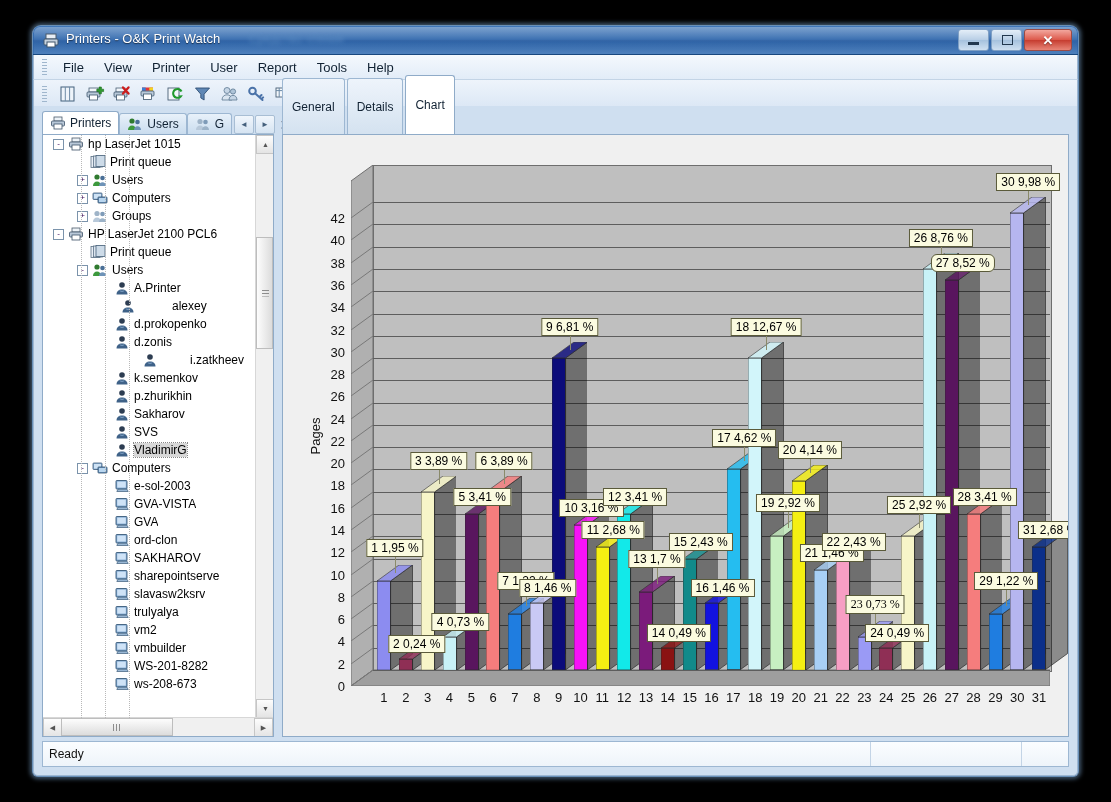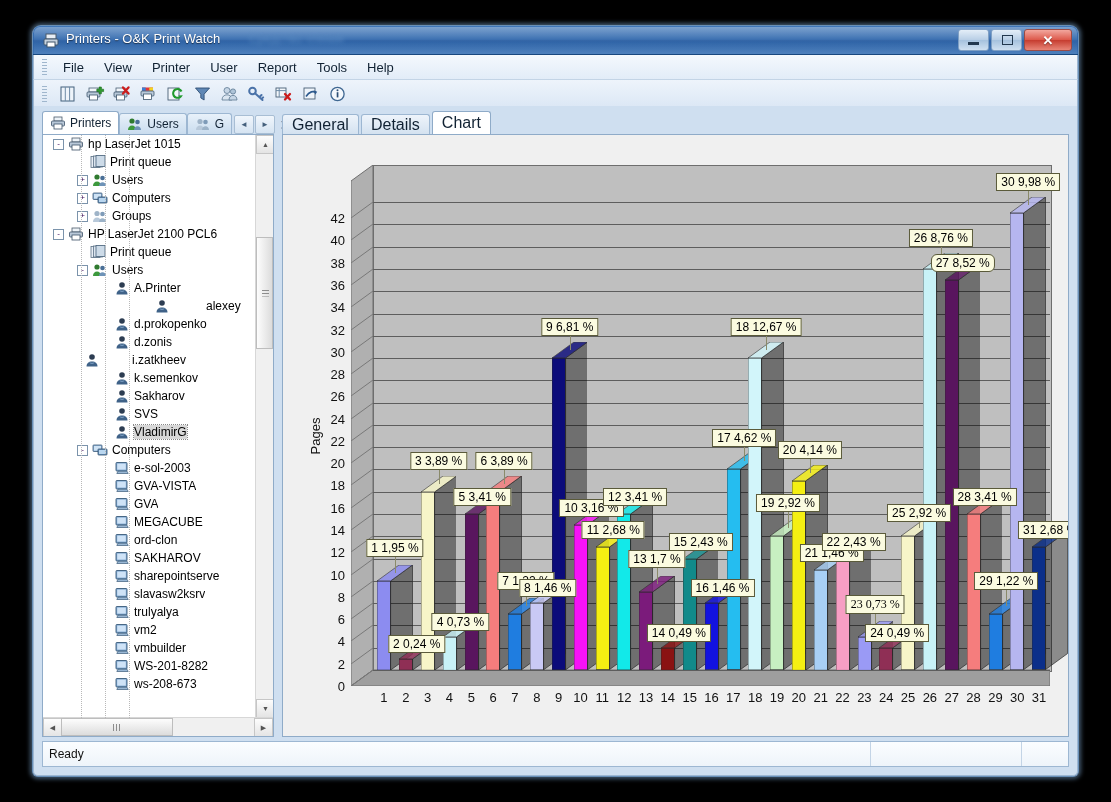--- a/index.html
+++ b/index.html
@@ -87,21 +87,21 @@
   #vthumb .grips{position:absolute;left:5px;top:50%;transform:translateY(-50%);width:7px;height:7px;
     background:repeating-linear-gradient(180deg,#8d8d8d 0 1px,transparent 1px 3px);}
   #hsb{position:absolute;left:0;right:0;bottom:0;height:18px;background:#f0f0f0;border-top:1px solid #d7d7d7;}
   #hthumb{position:absolute;top:0;bottom:0;left:18px;width:110px;background:linear-gradient(180deg,#fdfdfd,#dcdcdc);
     border:1px solid #bdbdbd;display:flex;align-items:center;justify-content:center;cursor:default;}
   #hthumb .grips{width:9px;height:7px;background:repeating-linear-gradient(90deg,#8d8d8d 0 1px,transparent 1px 3px);}
 
   
   #rightpanel{position:absolute;left:248px;right:8px;top:6px;bottom:38px;}
   #rtabs{height:22px;display:flex;align-items:flex-end;gap:2px;}
-  .rtab{height:19px;padding:0 9px;font-size:16px;display:flex;align-items:center;
+  .rtab{height:19px;padding:18px 9px;font-size:12px;display:flex;align-items:center;
     border:1px solid #9db7d2;border-bottom:none;border-radius:3px 3px 0 0;
     background:linear-gradient(180deg,#eef4fb,#d4e2f0);color:#123;cursor:default;margin-top:28px;}
   .rtab.active{background:#fff;height:22px;font-weight:normal;border-color:#8fabc8;}
   #chartbox{position:absolute;left:0;right:0;top:22px;bottom:0;background:#f0f0f0;border:1px solid #8fabc8;overflow:hidden;}
 
   
   #plot{position:absolute;left:68px;top:30px;right:18px;bottom:50px;}
   .ylabel{position:absolute;left:14px;top:50%;transform:translateY(-50%) rotate(-90deg);
     font-size:13px;color:#111;white-space:nowrap;}
   .ytick{position:absolute;right:0;transform:translateY(-50%);font-size:13px;color:#111;text-align:right;}
@@ -382,21 +382,21 @@
               <span class="nopm"></span>
               <span class="ti">
                 <svg width="16" height="14" viewBox="0 0 16 14">
                   <circle cx="8" cy="4" r="2.8" fill="#2d3d52"></circle>
                   <path d="M2.5 13.5c0-3.2 2.4-5 5.5-5s5.5 1.8 5.5 5z" fill="#3f6288"></path>
                   <path d="M5.6 9.2c.8 1.6 4 1.6 4.8 0" fill="none" stroke="#8fb3d6" stroke-width="0.8"></path>
                 </svg>
               </span>
               <span class="lbl">A.Printer</span>
             </div>
-            <div class="tnode" style="padding-left: 66px; gap: 32px;">
+            <div class="tnode" style="padding-left: 32px; gap: 32px;">
               <span class="nopm"></span>
               <span class="ti">
                 <svg width="16" height="14" viewBox="0 0 16 14">
                   <circle cx="8" cy="4" r="2.8" fill="#2d3d52"></circle>
                   <path d="M2.5 13.5c0-3.2 2.4-5 5.5-5s5.5 1.8 5.5 5z" fill="#3f6288"></path>
                   <path d="M5.6 9.2c.8 1.6 4 1.6 4.8 0" fill="none" stroke="#8fb3d6" stroke-width="0.8"></path>
                 </svg>
               </span>
               <span class="lbl">alexey</span>
             </div>
@@ -415,41 +415,52 @@
               <span class="nopm"></span>
               <span class="ti">
                 <svg width="16" height="14" viewBox="0 0 16 14">
                   <circle cx="8" cy="4" r="2.8" fill="#2d3d52"></circle>
                   <path d="M2.5 13.5c0-3.2 2.4-5 5.5-5s5.5 1.8 5.5 5z" fill="#3f6288"></path>
                   <path d="M5.6 9.2c.8 1.6 4 1.6 4.8 0" fill="none" stroke="#8fb3d6" stroke-width="0.8"></path>
                 </svg>
               </span>
               <span class="lbl">d.zonis</span>
             </div>
-            <div class="tnode" style=" gap: 28px;">
+            <div class="tnode" style="padding-left: 58px; gap: 28px;">
               <span class="nopm"></span>
               <span class="ti">
                 <svg width="16" height="14" viewBox="0 0 16 14">
                   <circle cx="8" cy="4" r="2.8" fill="#2d3d52"></circle>
                   <path d="M2.5 13.5c0-3.2 2.4-5 5.5-5s5.5 1.8 5.5 5z" fill="#3f6288"></path>
                   <path d="M5.6 9.2c.8 1.6 4 1.6 4.8 0" fill="none" stroke="#8fb3d6" stroke-width="0.8"></path>
                 </svg>
               </span>
               <span class="lbl">i.zatkheev</span>
             </div>
             <div class="tnode" style="padding-left: 58px;">
               <span class="nopm"></span>
               <span class="ti">
                 <svg width="16" height="14" viewBox="0 0 16 14">
                   <circle cx="8" cy="4" r="2.8" fill="#2d3d52"></circle>
                   <path d="M2.5 13.5c0-3.2 2.4-5 5.5-5s5.5 1.8 5.5 5z" fill="#3f6288"></path>
                   <path d="M5.6 9.2c.8 1.6 4 1.6 4.8 0" fill="none" stroke="#8fb3d6" stroke-width="0.8"></path>
                 </svg>
               </span>
               <span class="lbl">k.semenkov</span>
+            </div>
+            <div class="tnode" style="padding-left: 58px;">
+              <span class="nopm"></span>
+              <span class="ti">
+                <svg width="16" height="14" viewBox="0 0 16 14">
+                  <circle cx="8" cy="4" r="2.8" fill="#2d3d52"></circle>
+                  <path d="M2.5 13.5c0-3.2 2.4-5 5.5-5s5.5 1.8 5.5 5z" fill="#3f6288"></path>
+                  <path d="M5.6 9.2c.8 1.6 4 1.6 4.8 0" fill="none" stroke="#8fb3d6" stroke-width="0.8"></path>
+                </svg>
+              </span>
+              <span class="lbl">p.zhurikhin</span>
             </div>
             <div class="tnode" style="padding-left: 58px;">
               <span class="nopm"></span>
               <span class="ti">
                 <svg width="16" height="14" viewBox="0 0 16 14">
                   <circle cx="8" cy="4" r="2.8" fill="#2d3d52"></circle>
                   <path d="M2.5 13.5c0-3.2 2.4-5 5.5-5s5.5 1.8 5.5 5z" fill="#3f6288"></path>
                   <path d="M5.6 9.2c.8 1.6 4 1.6 4.8 0" fill="none" stroke="#8fb3d6" stroke-width="0.8"></path>
                 </svg>
               </span>
@@ -514,31 +525,20 @@
             <div class="tnode" style="padding-left: 58px;">
               <span class="nopm"></span>
               <span class="ti">
                 <svg width="16" height="14" viewBox="0 0 16 14">
                   <rect x="2" y="1.5" width="11" height="8.5" rx="0.8" fill="#7fa8d0" stroke="#3a5a79" stroke-width="0.9"></rect>
                   <rect x="3.2" y="2.6" width="8.6" height="6" fill="#cfe3f7"></rect>
                   <path d="M4 10.2h9l1.2 2.3H2.8z" fill="#9ab8d6" stroke="#3a5a79" stroke-width="0.7"></path>
                 </svg>
               </span>
               <span class="lbl">GVA</span>
-            </div>
-            <div class="tnode" style="padding-left: 58px;">
-              <span class="nopm"></span>
-              <span class="ti">
-                <svg width="16" height="14" viewBox="0 0 16 14">
-                  <rect x="2" y="1.5" width="11" height="8.5" rx="0.8" fill="#7fa8d0" stroke="#3a5a79" stroke-width="0.9"></rect>
-                  <rect x="3.2" y="2.6" width="8.6" height="6" fill="#cfe3f7"></rect>
-                  <path d="M4 10.2h9l1.2 2.3H2.8z" fill="#9ab8d6" stroke="#3a5a79" stroke-width="0.7"></path>
-                </svg>
-              </span>
-              <span class="lbl">MEGACUBE</span>
             </div>
             <div class="tnode" style="padding-left: 58px;">
               <span class="nopm"></span>
               <span class="ti">
                 <svg width="16" height="14" viewBox="0 0 16 14">
                   <rect x="2" y="1.5" width="11" height="8.5" rx="0.8" fill="#7fa8d0" stroke="#3a5a79" stroke-width="0.9"></rect>
                   <rect x="3.2" y="2.6" width="8.6" height="6" fill="#cfe3f7"></rect>
                   <path d="M4 10.2h9l1.2 2.3H2.8z" fill="#9ab8d6" stroke="#3a5a79" stroke-width="0.7"></path>
                 </svg>
               </span>
@@ -1068,21 +1068,21 @@
             <div class="balloon" style="left: 458.855px; top: 275.628px;">20 4,14 %</div>
             <div class="blstem" style="left: 458.855px; top: 292.628px; height: 15px;"></div>
             <div class="balloon" style="left: 480.694px; top: 378.744px;">21 1,46 %</div>
             <div class="blstem" style="left: 480.694px; top: 395.744px; height: 1px;"></div>
             <div class="balloon" style="left: 502.532px; top: 367.605px;">22 2,43 %</div>
             <div class="blstem" style="left: 502.532px; top: 384.605px; height: 1px;"></div>
             <div class="balloon" style="left: 524.371px; top: 429.581px; font-family: Liberation Serif, serif;">23 0,73 %</div>
             <div class="blstem" style="left: 524.371px; top: 446.581px; height: 17px;"></div>
             <div class="balloon" style="left: 546.21px; top: 458.721px;">24 0,49 %</div>
             <div class="blstem" style="left: 546.21px; top: 475.721px; height: 0px;"></div>
-            <div class="balloon" style="left: 568.048px; top: 331.326px; margin-top: 8px;">25 2,92 %</div>
+            <div class="balloon" style="left: 568.048px; top: 331.326px;">25 2,92 %</div>
             <div class="blstem" style="left: 568.048px; top: 348.326px; height: 15px;"></div>
             <div class="balloon" style="left: 589.887px; top: 63.9767px;">26 8,76 %</div>
             <div class="blstem" style="left: 589.887px; top: 80.9767px; height: 15px;"></div>
             <div class="balloon" style="left: 611.726px; top: 89.1163px; border-radius: 6px;">27 8,52 %</div>
             <div class="blstem" style="left: 611.726px; top: 106.116px; height: 1px;"></div>
             <div class="balloon" style="left: 633.565px; top: 323.047px;">28 3,41 %</div>
             <div class="blstem" style="left: 633.565px; top: 340.047px; height: 1px;"></div>
             <div class="balloon" style="left: 655.403px; top: 407.302px;">29 1,22 %</div>
             <div class="blstem" style="left: 655.403px; top: 424.302px; height: 17px;"></div>
             <div class="balloon" style="left: 677.242px; top: 8.27907px;">30 9,98 %</div>

